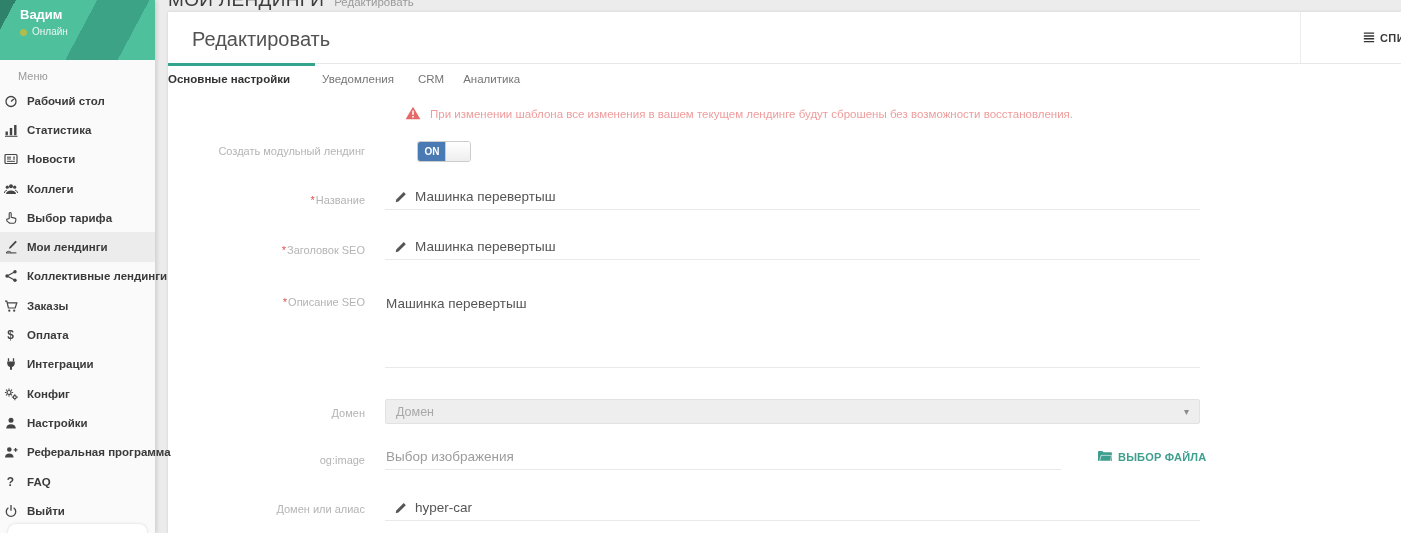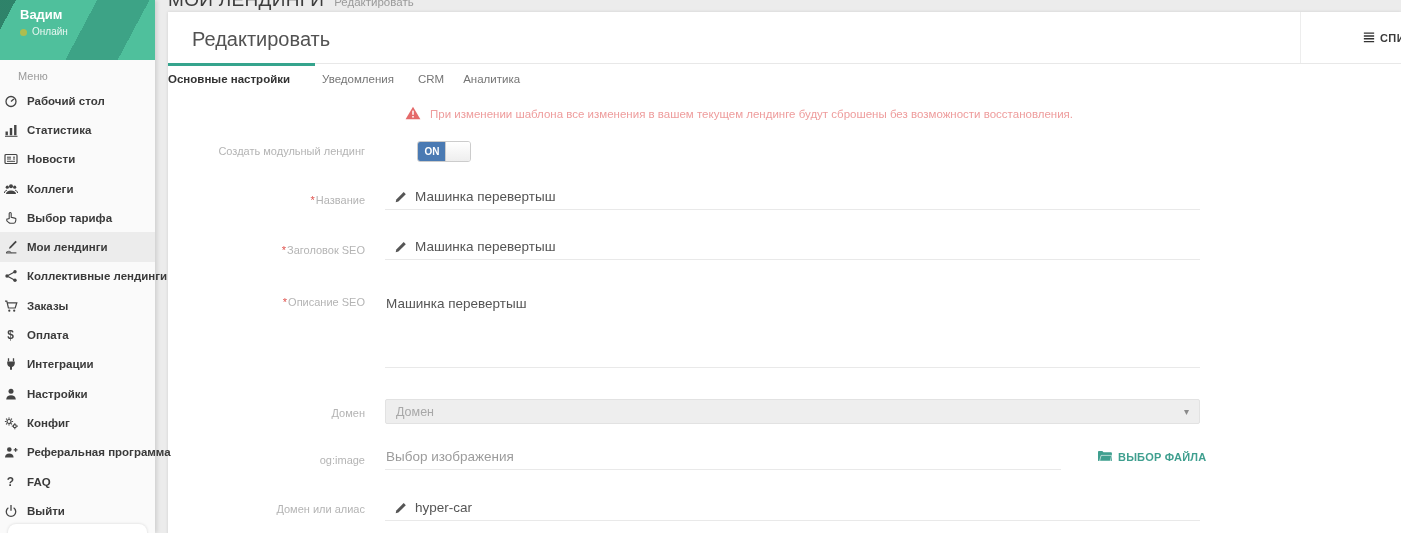--- a/index.html
+++ b/index.html
@@ -178,42 +178,42 @@
           <svg width="14" height="14" viewBox="0 0 14 14">
             <path d="M4.5 1.3v3.2M9.5 1.3v3.2" stroke="#444" stroke-width="1.3"></path>
             <path d="M3.2 4.5h7.6v1.8c0 1.8-1.2 3.3-2.8 3.7v2.7H6V10c-1.6-.4-2.8-1.9-2.8-3.7z" fill="#444"></path>
           </svg>
         </span>
       <span class="lbl">Интеграции</span>
     </div>
     <div class="sb-item">
       <span class="ico">
           <svg width="14" height="14" viewBox="0 0 14 14">
-            <circle cx="7" cy="4.3" r="2.5" fill="#444"></circle>
-            <path d="M2.2 12.5c0-2.7 2.1-4.2 4.8-4.2s4.8 1.5 4.8 4.2z" fill="#444"></path>
-          </svg>
-        </span>
-      <span class="lbl">Настройки</span>
-    </div>
-    <div class="sb-item">
-      <span class="ico">
-          <svg width="14" height="14" viewBox="0 0 14 14">
             <g stroke="#444" fill="none" stroke-width="1.2">
               <circle cx="5" cy="5.5" r="2"></circle>
               <path d="M5 2.7V1.4M5 9.6V8.3M2.2 5.5H.9M9.1 5.5H7.8M3 3.5l-.9-.9M7 3.5l.9-.9M3 7.5l-.9.9M7 7.5l.9.9"></path>
               <circle cx="10.8" cy="10.2" r="1.5"></circle>
               <path d="M10.8 8.2v-1M10.8 13.2v-1M8.8 10.2h-1M13.8 10.2h-1"></path>
             </g>
           </svg>
         </span>
       <span class="lbl">Конфиг</span>
     </div>
     <div class="sb-item">
       <span class="ico">
           <svg width="14" height="14" viewBox="0 0 14 14">
+            <circle cx="7" cy="4.3" r="2.5" fill="#444"></circle>
+            <path d="M2.2 12.5c0-2.7 2.1-4.2 4.8-4.2s4.8 1.5 4.8 4.2z" fill="#444"></path>
+          </svg>
+        </span>
+      <span class="lbl">Настройки</span>
+    </div>
+    <div class="sb-item">
+      <span class="ico">
+          <svg width="14" height="14" viewBox="0 0 14 14">
             <circle cx="5.3" cy="4.5" r="2.3" fill="#444"></circle>
             <path d="M1 12.4c0-2.5 1.9-3.9 4.3-3.9s4.3 1.4 4.3 3.9z" fill="#444"></path>
             <path d="M11.6 3v3.8M9.7 4.9h3.8" stroke="#444" stroke-width="1.3"></path>
           </svg>
         </span>
       <span class="lbl">Реферальная программа</span>
     </div>
     <div class="sb-item">
       <span class="ico">
           <span class="txt-ico">?</span>

